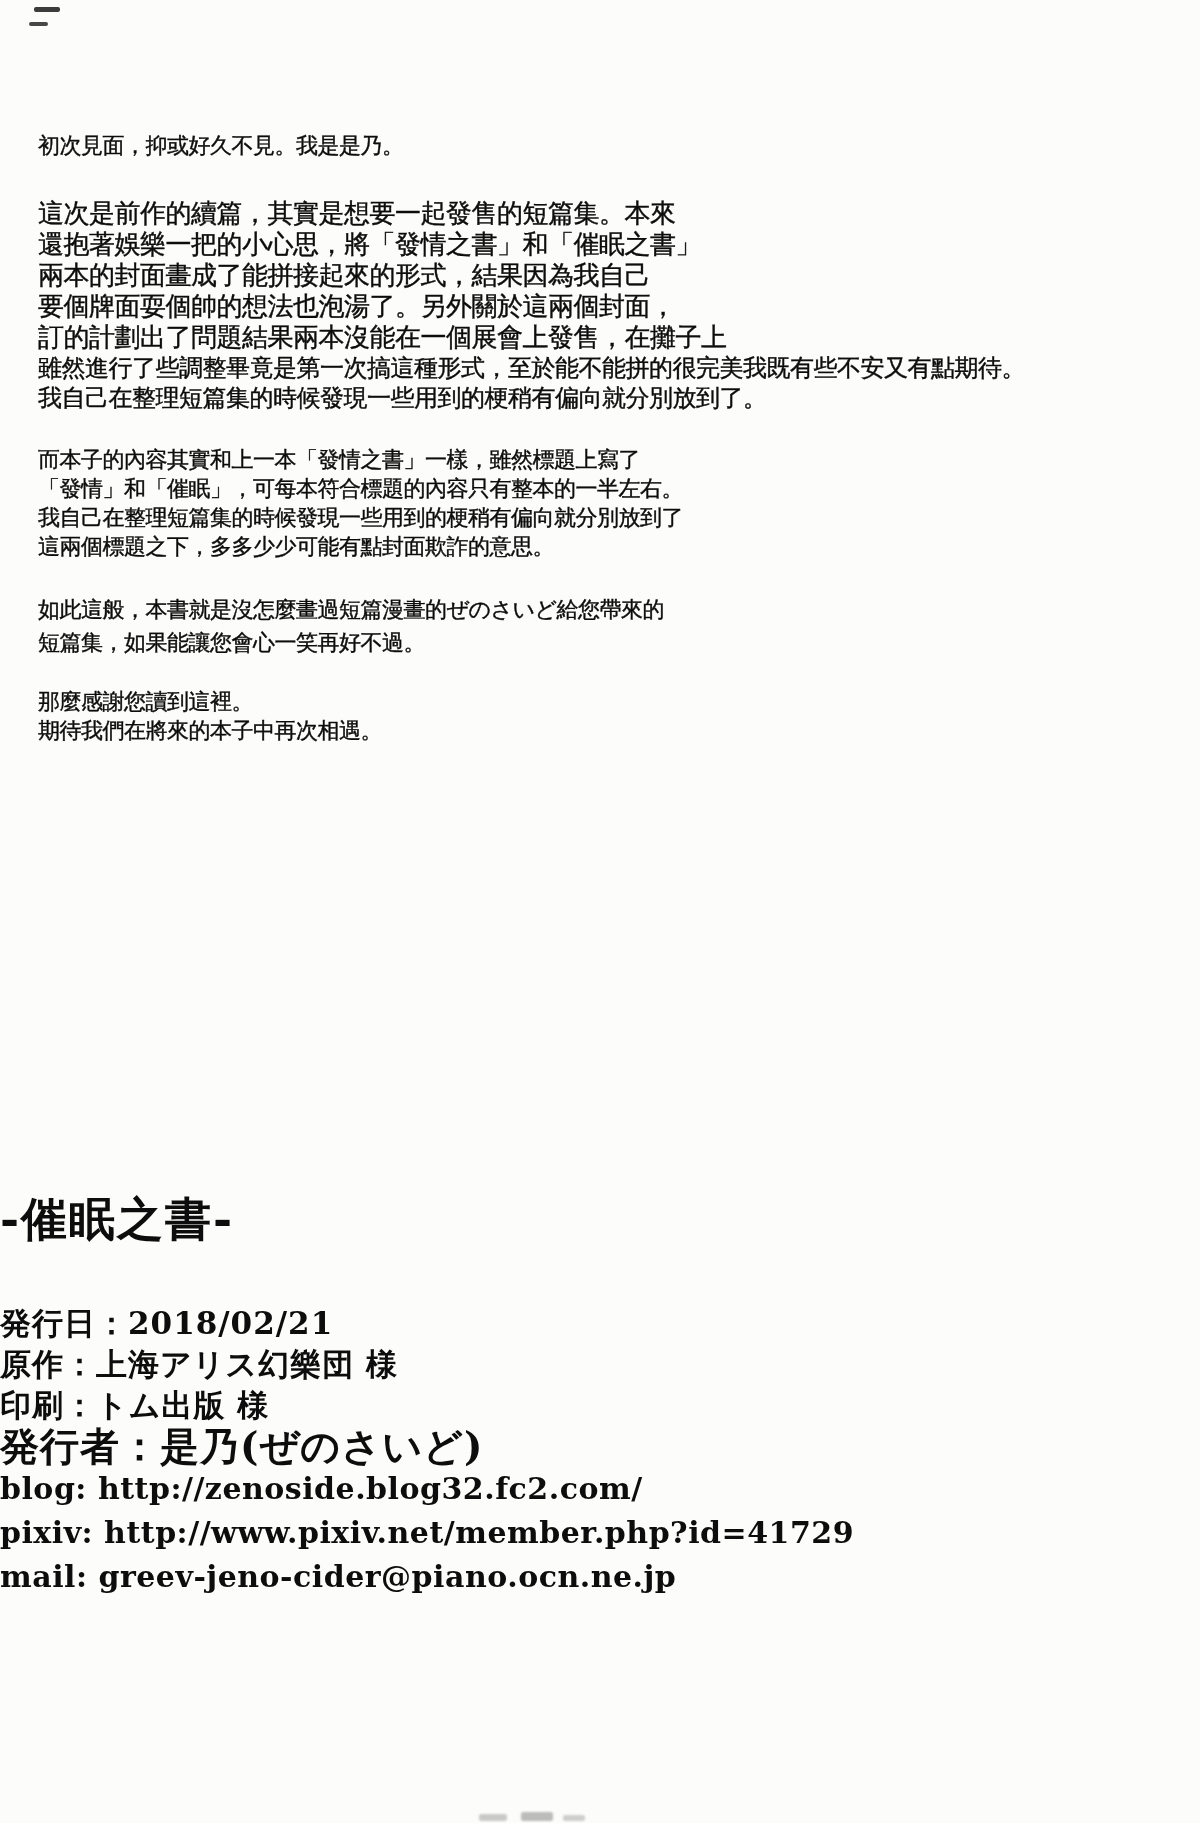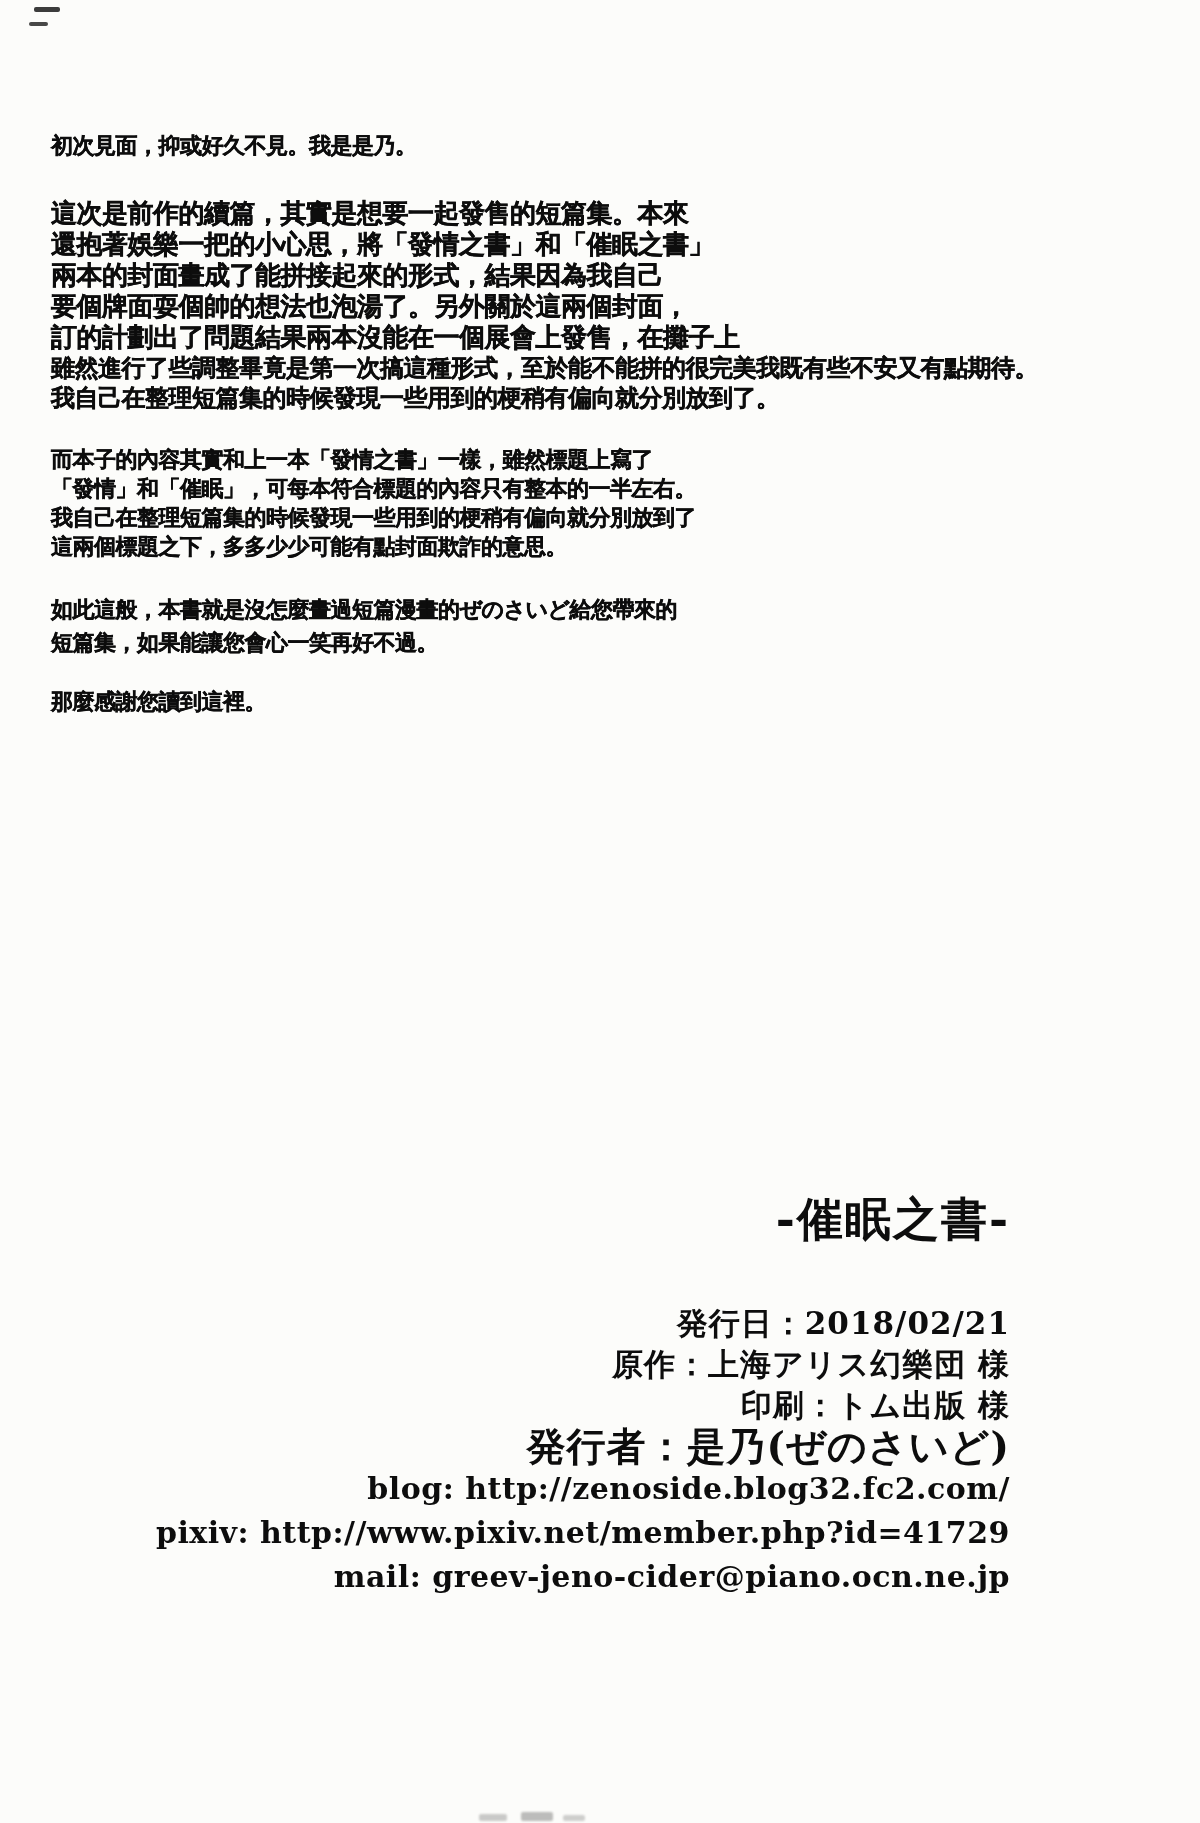--- a/index.html
+++ b/index.html
@@ -9,46 +9,46 @@
     height: 1823px;
     margin: 0 auto;
     background: #fcfcfa;
     color: #0d0d0d;
     overflow: hidden;
   }
 
   
   .afterword {
     position: absolute;
-    left: 51px;
+    left: 38px;
     top: 130px;
     width: 1140px;
     font-family: "DejaVu Sans", sans-serif;
-    font-weight: bold;
+    font-weight: normal;
     -webkit-text-stroke: 0.4px #0d0d0d;
   }
   .para { margin: 0; }
   .p1 .line        { font-size: 22px; line-height: 32px; letter-spacing: -0.5px; }
   .p1              { margin-bottom: 36px; }
   .p2-large .line  { font-size: 26px; line-height: 31px; letter-spacing: -0.5px; }
   .p2-small .line  { font-size: 24px; line-height: 30px; letter-spacing: -0.5px; }
   .p2-small        { margin-bottom: 32px; }
   .p3 .line        { font-size: 22px; line-height: 29px; letter-spacing: -0.5px; }
   .p3              { margin-bottom: 32px; }
   .p4 .line        { font-size: 22px; line-height: 33px; letter-spacing: -0.5px; }
   .p4              { margin-bottom: 28px; }
   .p5 .line        { font-size: 22px; line-height: 29px; letter-spacing: -0.5px; }
 
   
   .colophon {
     position: absolute;
     left: 0;
     top: 1192px;
     width: 1010px;
-    text-align: right;
+    text-align: left;
     font-family: "DejaVu Serif", "Liberation Serif", serif;
     font-weight: bold;
   }
   .col-title {
     font-size: 46px;
     line-height: 54px;
     letter-spacing: 2px;
     margin: 0 0 57px 0;
   }
   .col-info .line {
@@ -103,20 +103,21 @@
         <div class="line">「發情」和「催眠」，可每本符合標題的內容只有整本的一半左右。</div>
         <div class="line">我自己在整理短篇集的時候發現一些用到的梗稍有偏向就分別放到了</div>
         <div class="line">這兩個標題之下，多多少少可能有點封面欺詐的意思。</div>
       </div>
     <div class="para p4">
         <div class="line">如此這般，本書就是沒怎麼畫過短篇漫畫的ぜのさいど給您帶來的</div>
         <div class="line">短篇集，如果能讓您會心一笑再好不過。</div>
       </div>
     <div class="para p5">
         <div class="line">那麼感謝您讀到這裡。</div>
+        <div class="line">期待我們在將來的本子中再次相遇。</div>
       </div>
   </section>
 
   <section class="colophon">
     <div class="col-title">-催眠之書-</div>
     <div class="col-info">
         <div class="line">発行日：2018/02/21</div>
         <div class="line">原作：上海アリス幻樂団 様</div>
         <div class="line">印刷：トム出版 様</div>
       </div>

